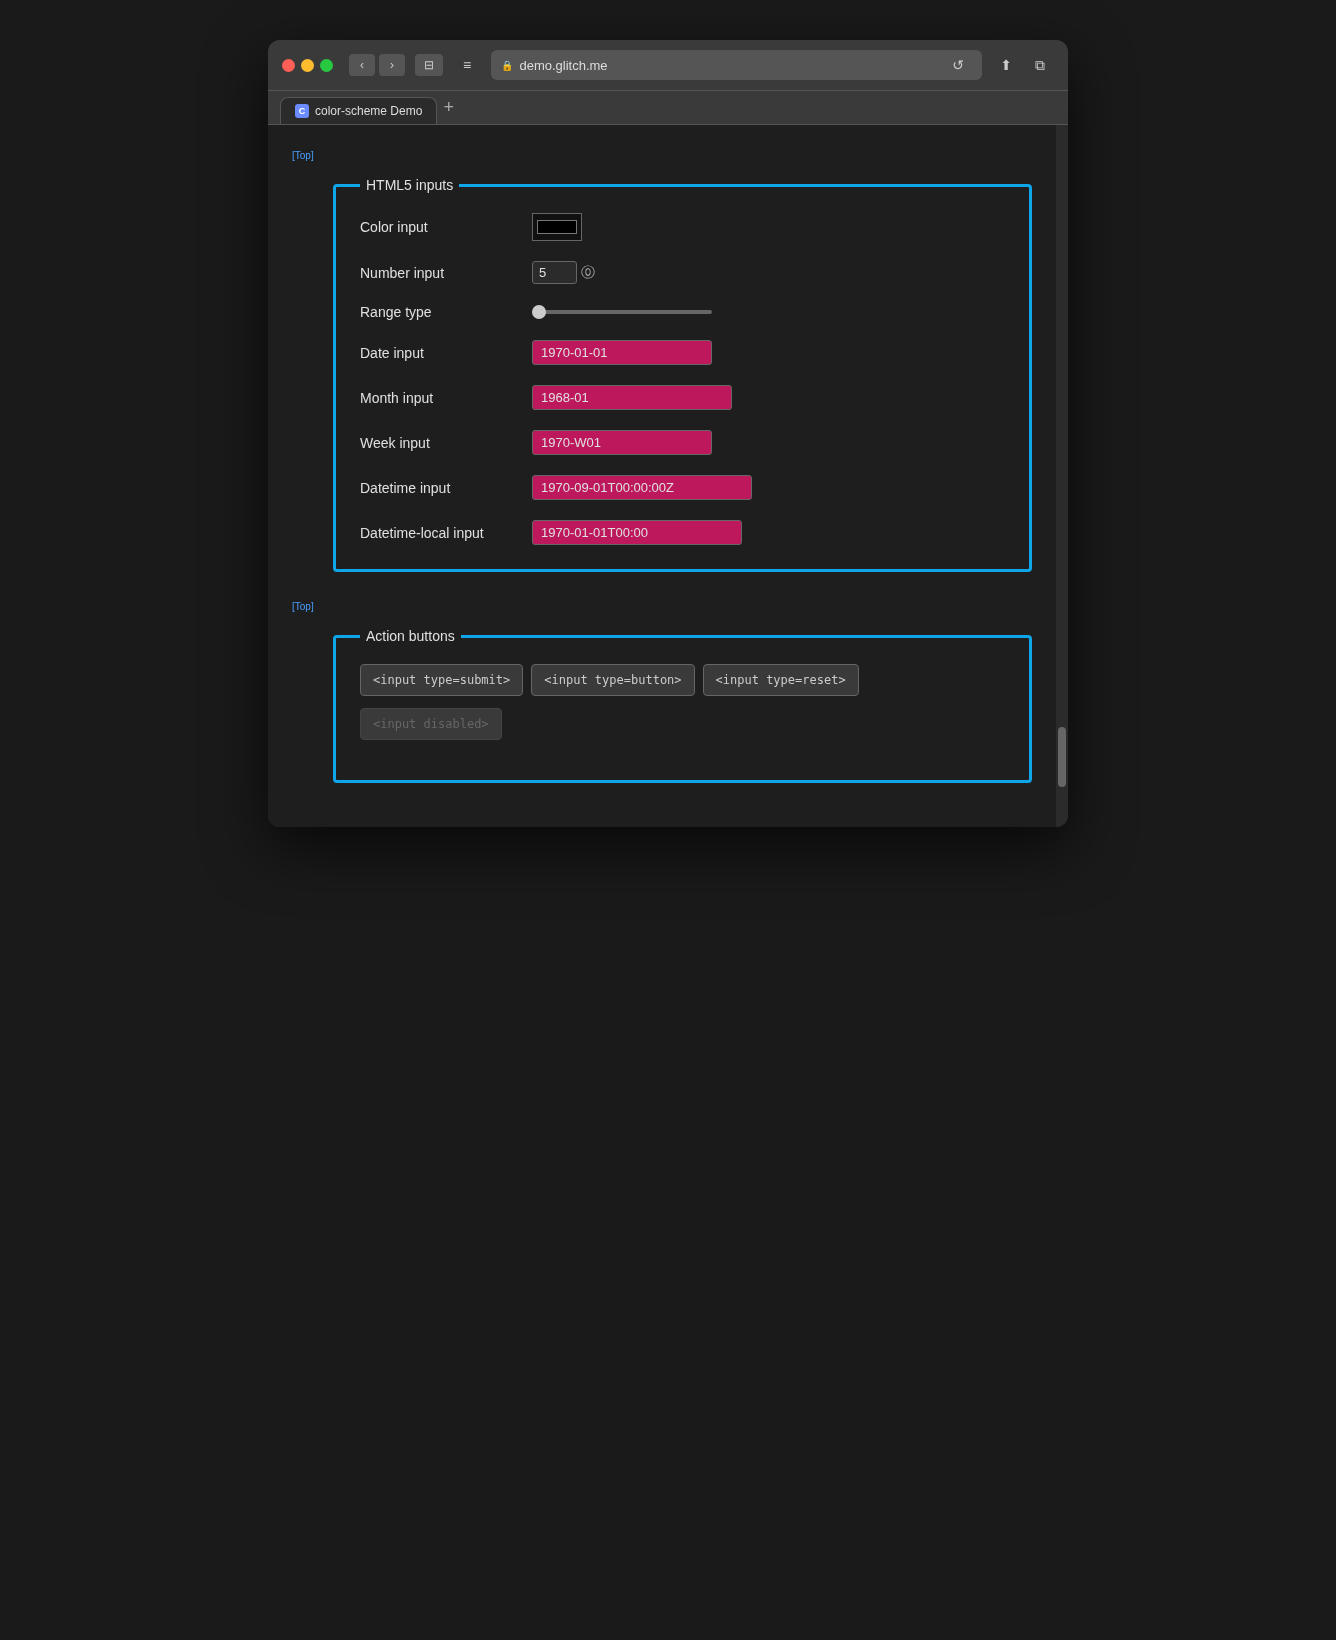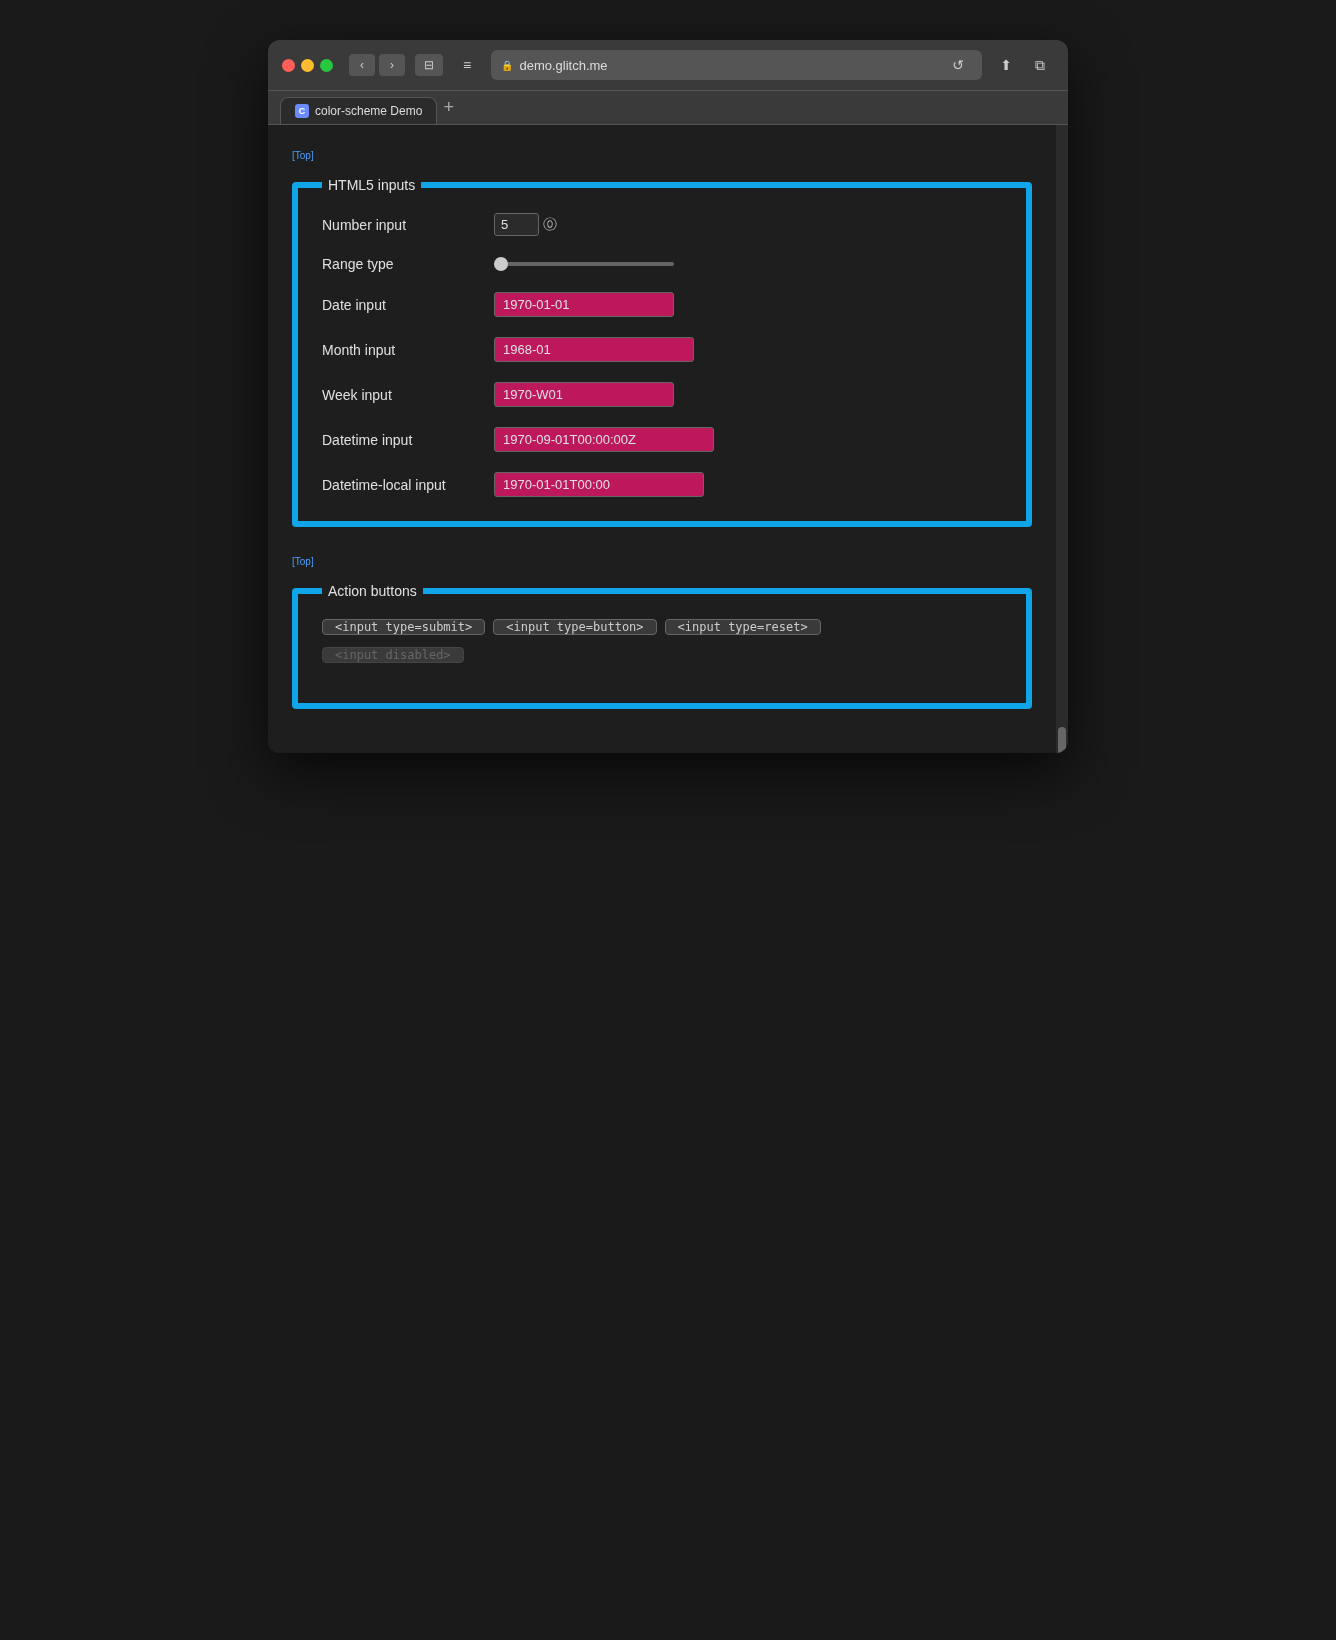--- a/index.html
+++ b/index.html
@@ -192,24 +192,25 @@
     .top-link {
       color: #4a9eff;
       text-decoration: none;
       font-size: 10px;
       margin-bottom: 16px;
       display: inline-block;
     }
 
     
     fieldset {
-      border: 6px solid #0ea5e9;
+      border: 3px solid #0ea5e9;
       border-radius: 4px;
       padding: 20px 24px;
       margin-bottom: 24px;
+      margin-left: 41px;
     }
 
     legend {
       color: #e0e0e0;
       font-size: 14px;
       padding: 0 6px;
     }
 
     
     .input-row {
@@ -293,21 +294,21 @@
       flex-wrap: wrap;
       gap: 8px;
       margin-bottom: 12px;
     }
 
     .action-btn {
       background: #3a3a3a;
       color: #ccc;
       border: 1px solid #666;
       border-radius: 4px;
-      padding: 0 12px;
+      padding: 8px 12px;
       font-size: 12px;
       font-family: monospace;
       cursor: pointer;
     }
 
     .action-btn:disabled,
     .action-btn.disabled {
       color: #666;
       border-color: #444;
       cursor: not-allowed;
@@ -352,20 +353,24 @@
   <div class="browser-body">
     <div class="page-content">
 
       
       <a class="top-link" href="#">[Top]</a>
 
       
       <fieldset>
         <legend>HTML5 inputs</legend>
 
+        <div class="input-row">
+          <span class="input-label">Color input</span>
+          <input type="color" value="#000000" style="">
+        </div>
 
         <div class="input-row">
           <span class="input-label">Number input</span>
           <div class="number-wrapper">
             <input type="number" value="5" style="width: 45px;">
             <span class="spinner-icon">⓪</span>
           </div>
         </div>
 
         <div class="input-row">

